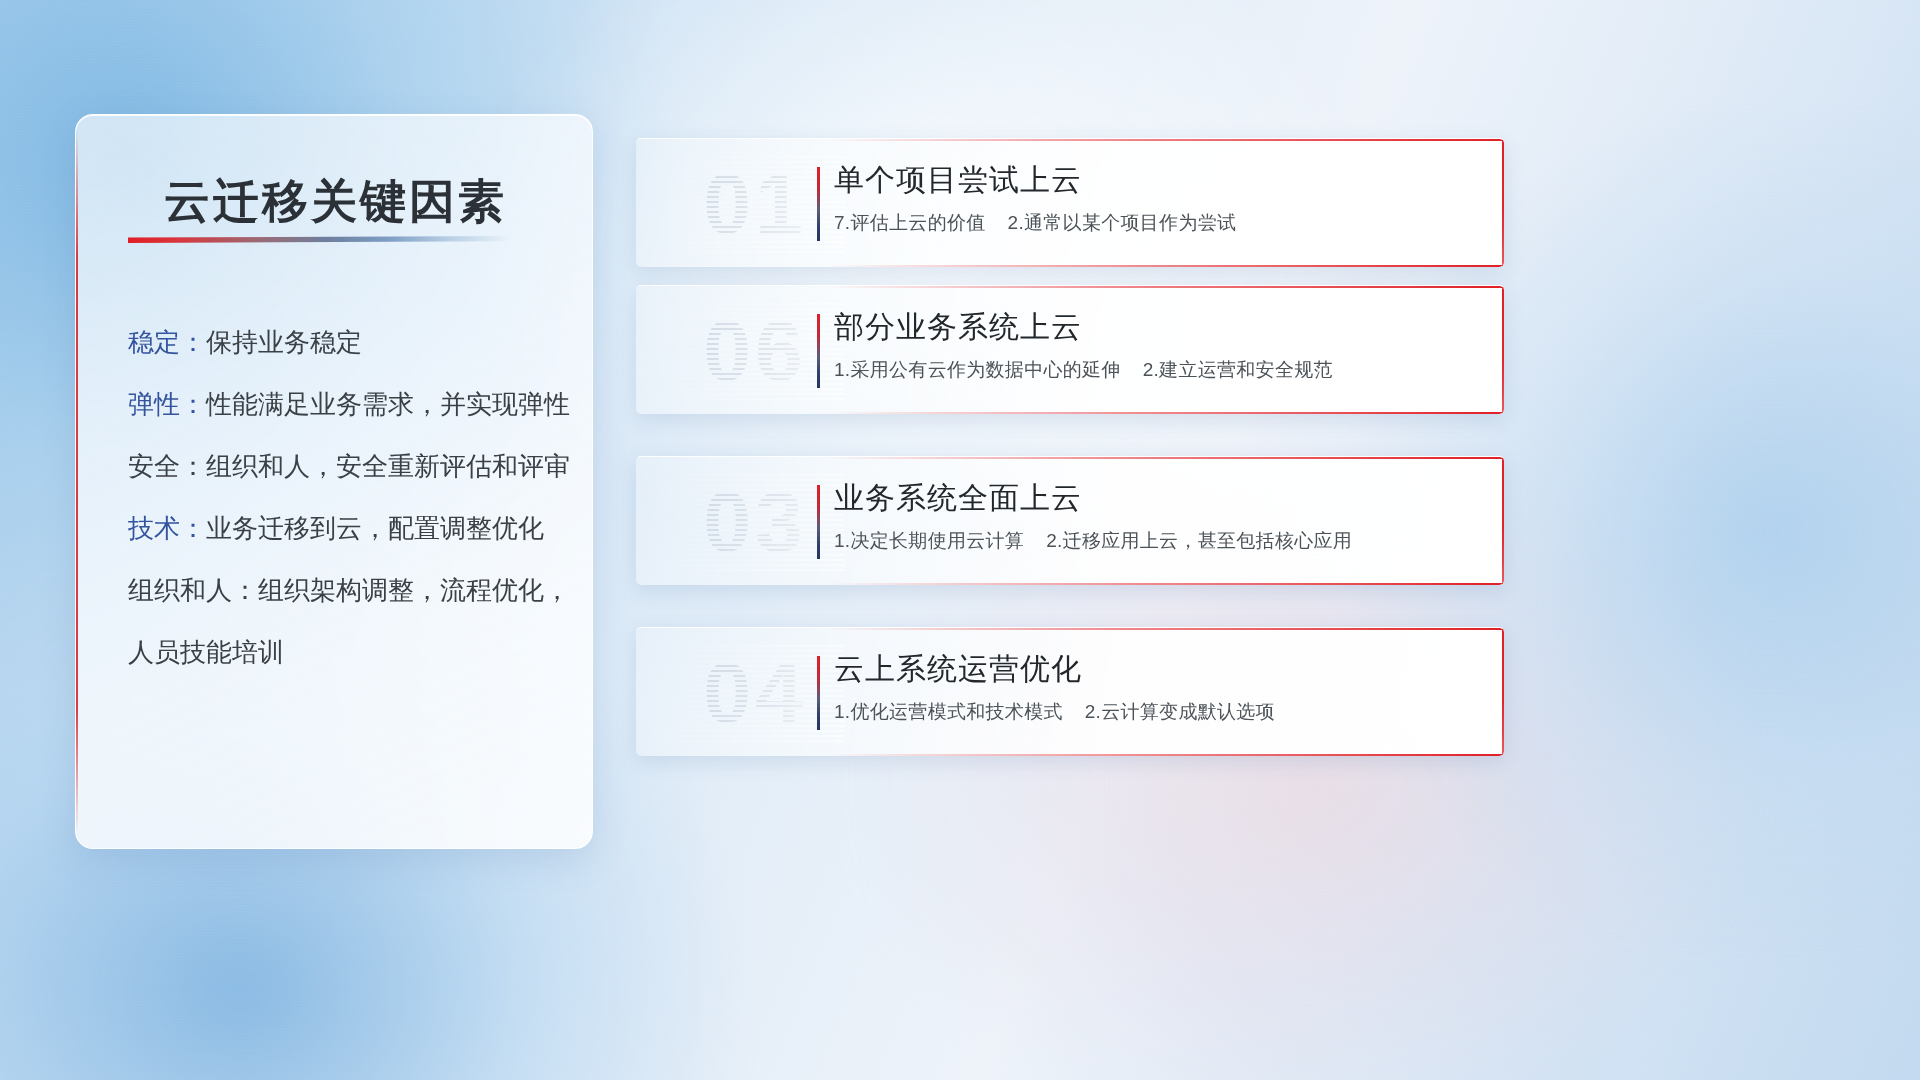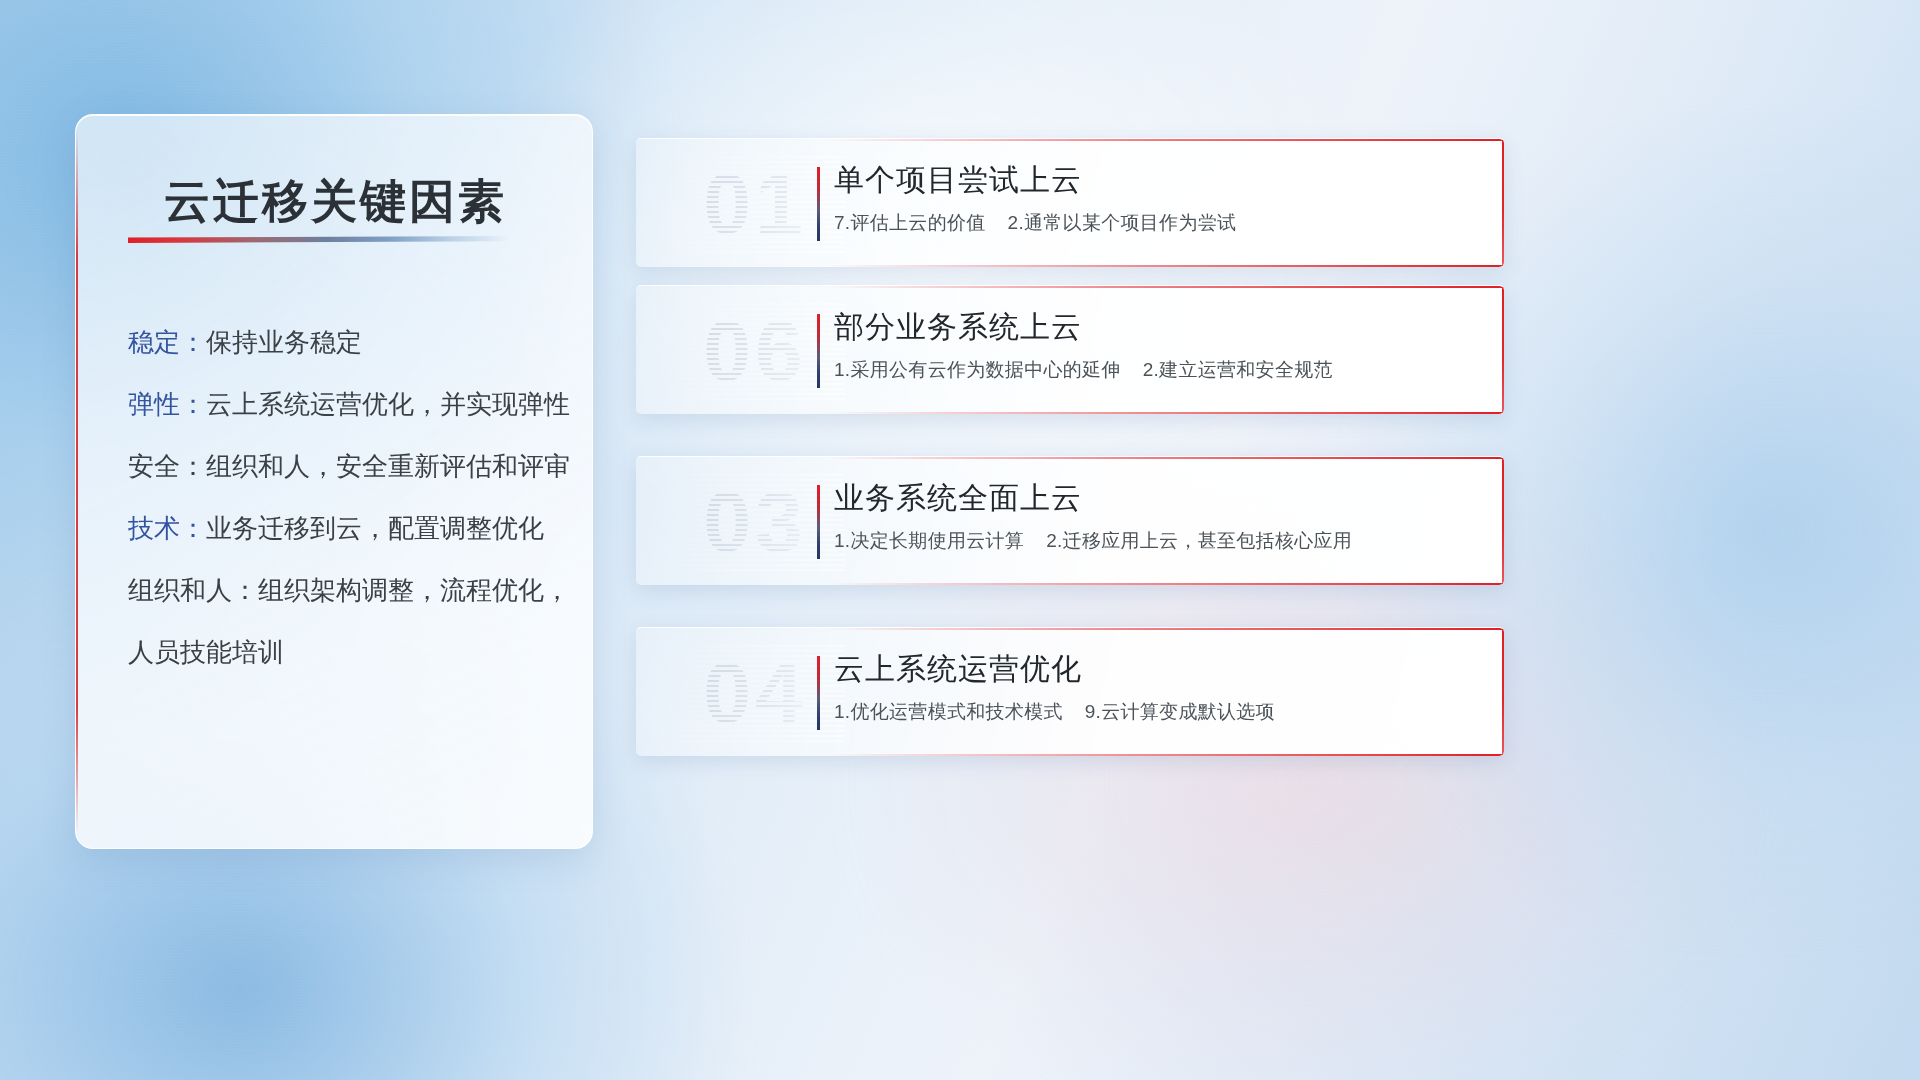--- a/index.html
+++ b/index.html
@@ -166,21 +166,21 @@
   <div class="bg-glow-right"></div>
   <div class="bg-grain"></div>
 </div>
 
 <section id="left-card">
   <div class="left-accent"></div>
   <h1 id="panel-title">云迁移关键因素</h1>
   <div id="title-rule"></div>
   <div id="factor-list">
       <div class="factor-row blue"><span class="k">稳定：</span><span class="v">保持业务稳定</span></div>
-      <div class="factor-row blue"><span class="k">弹性：</span><span class="v">云上系统运营优化，并实现弹性</span></div>
+      <div class="factor-row blue"><span class="k">弹性：</span><span class="v">性能满足业务需求，并实现弹性</span></div>
       <div class="factor-row dark"><span class="k">安全：</span><span class="v">组织和人，安全重新评估和评审</span></div>
       <div class="factor-row blue"><span class="k">技术：</span><span class="v">业务迁移到云，配置调整优化</span></div>
       <div class="factor-row dark"><span class="k">组织和人：</span><span class="v">组织架构调整，流程优化，</span></div>
       <div class="factor-row dark"><span class="k"></span><span class="v">人员技能培训</span></div>
     </div>
 </section>
 
 <div id="stages">
     <section class="stage-card" style="top: 114px; margin-top: 24px;">
       <div class="edge-top"></div>
@@ -216,16 +216,16 @@
       </div>
     </section>
     <section class="stage-card" style="top: 627px; padding-left: 20px;">
       <div class="edge-top"></div>
       <div class="edge-right"></div>
       <div class="edge-bottom"></div>
       <div class="ghost-num">04</div>
       <div class="stage-divider"></div>
       <div class="stage-body">
         <div class="stage-title">云上系统运营优化</div>
-        <div class="stage-desc"><span>1.优化运营模式和技术模式</span><span class="gap"></span><span>9.云计算变成默认选项</span></div>
+        <div class="stage-desc"><span>1.优化运营模式和技术模式</span><span class="gap"></span><span>2.云计算变成默认选项</span></div>
       </div>
     </section>
   </div>
 
 </body></html>

